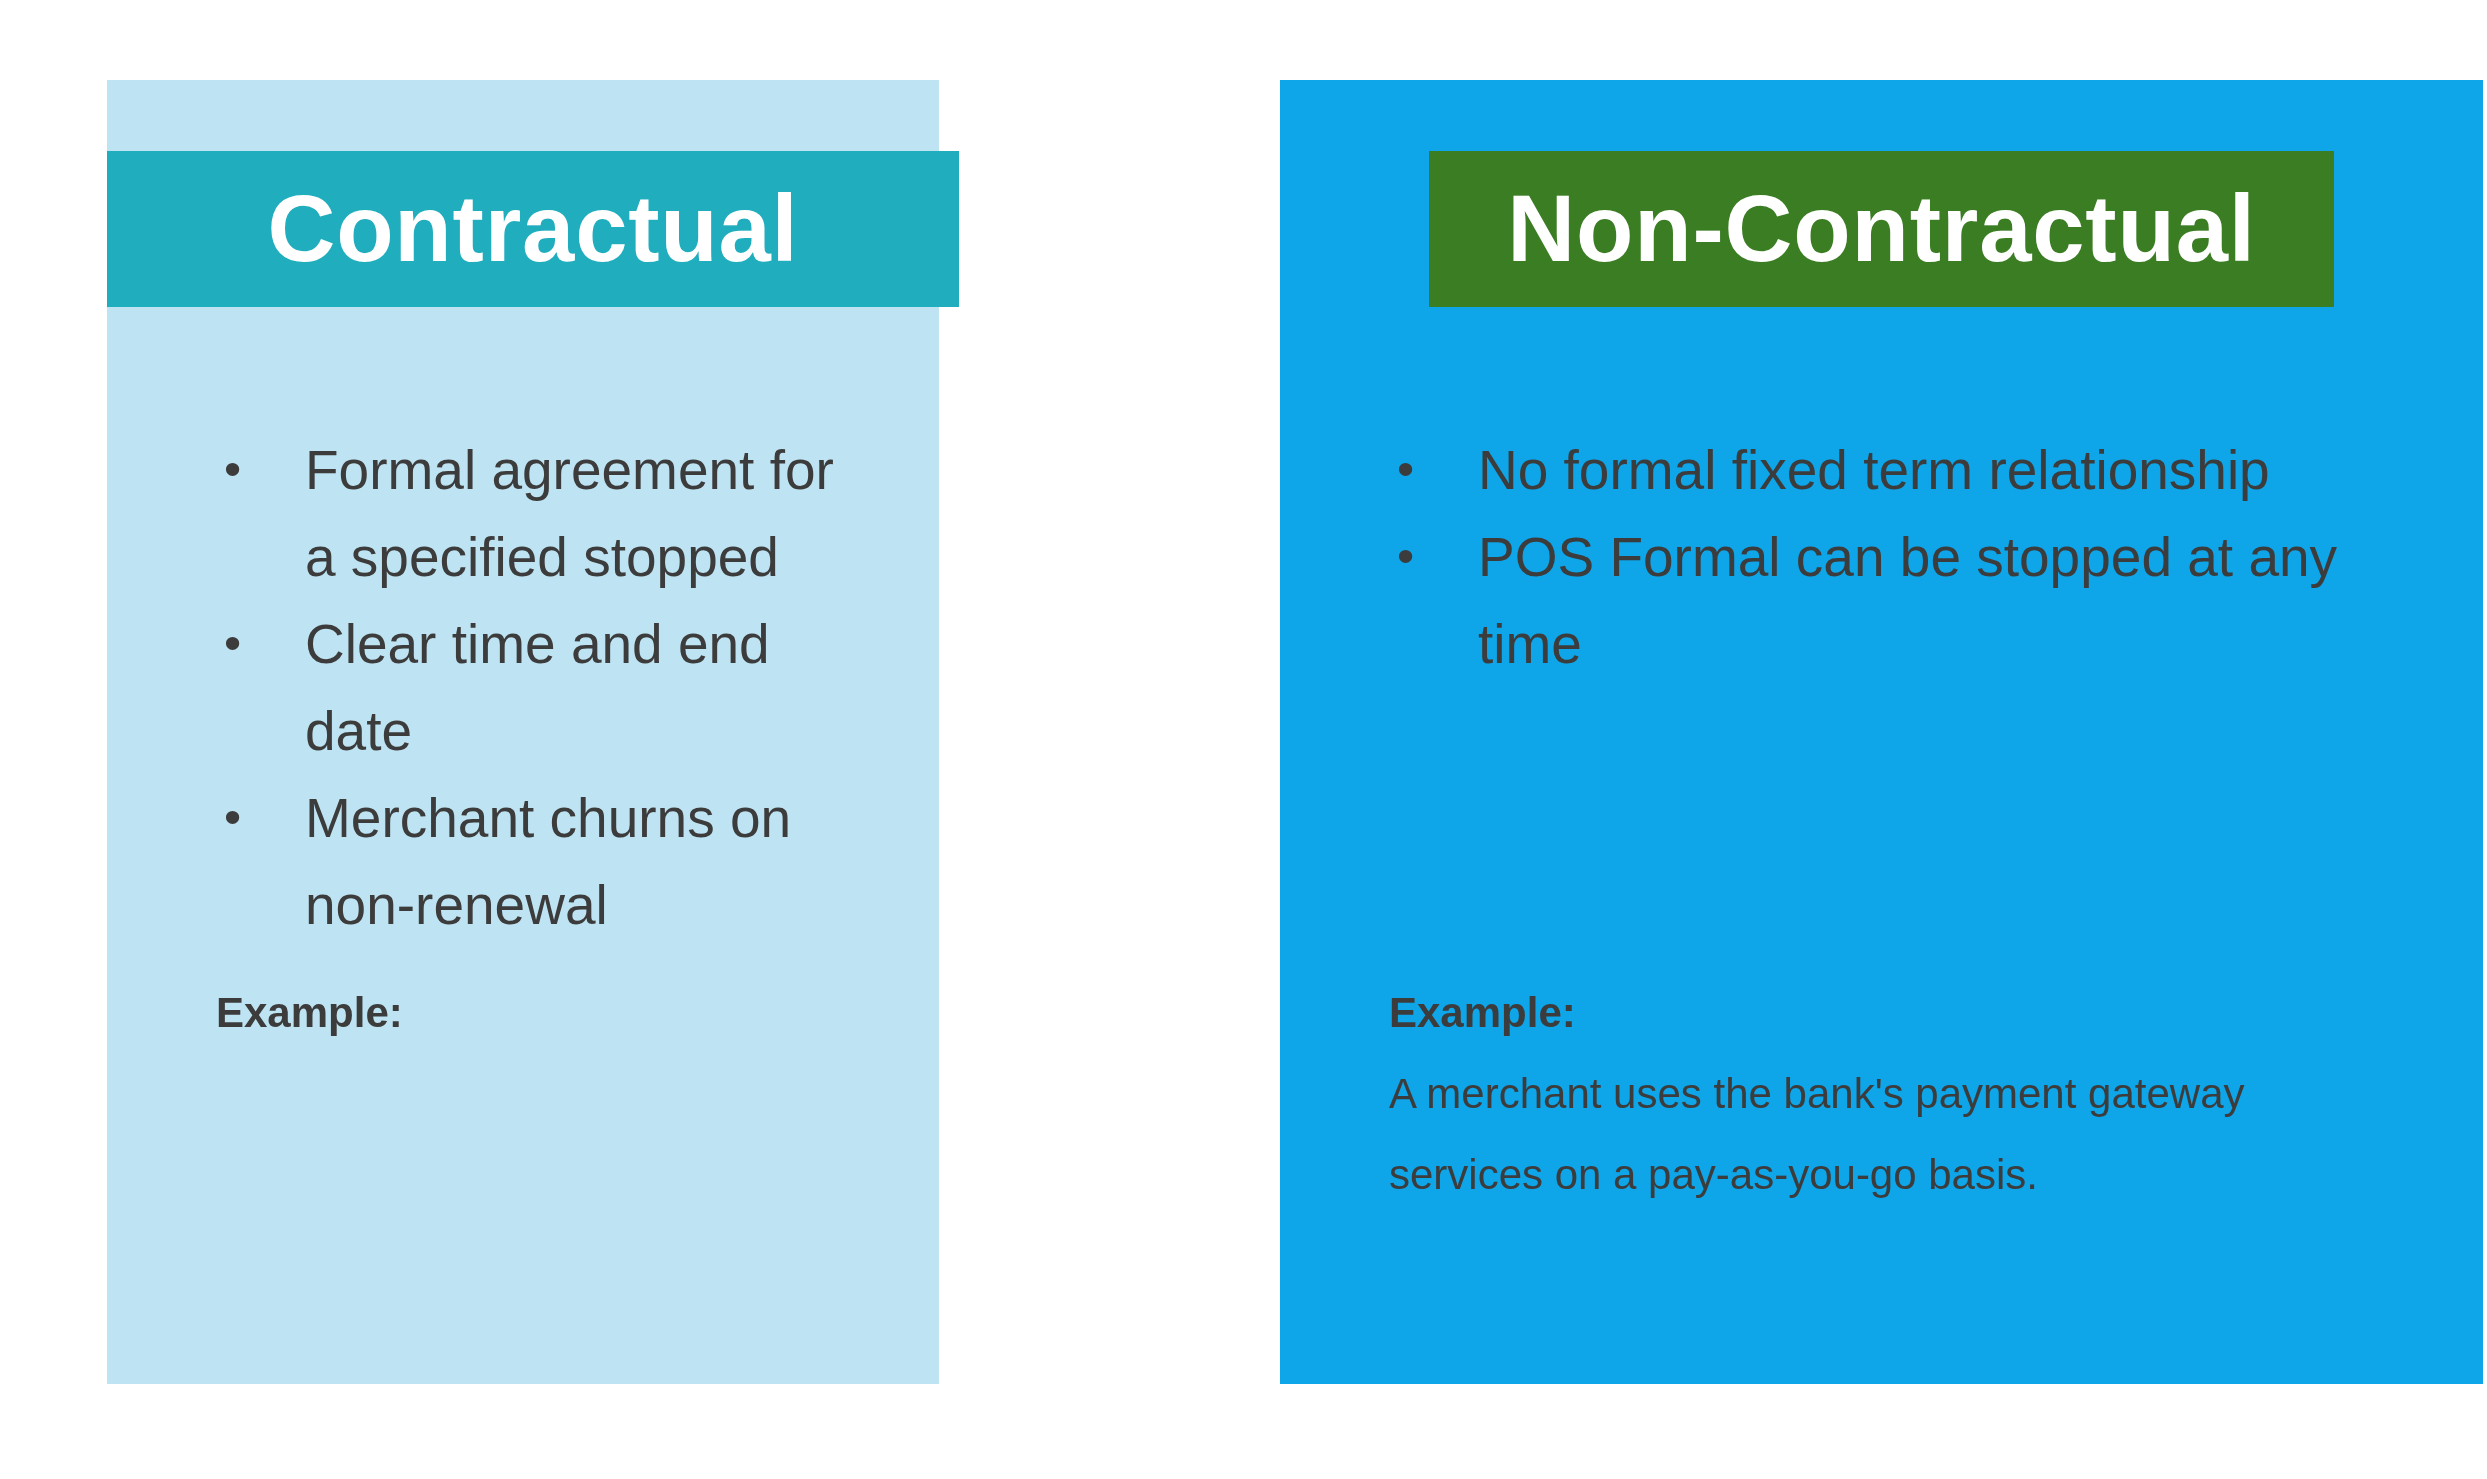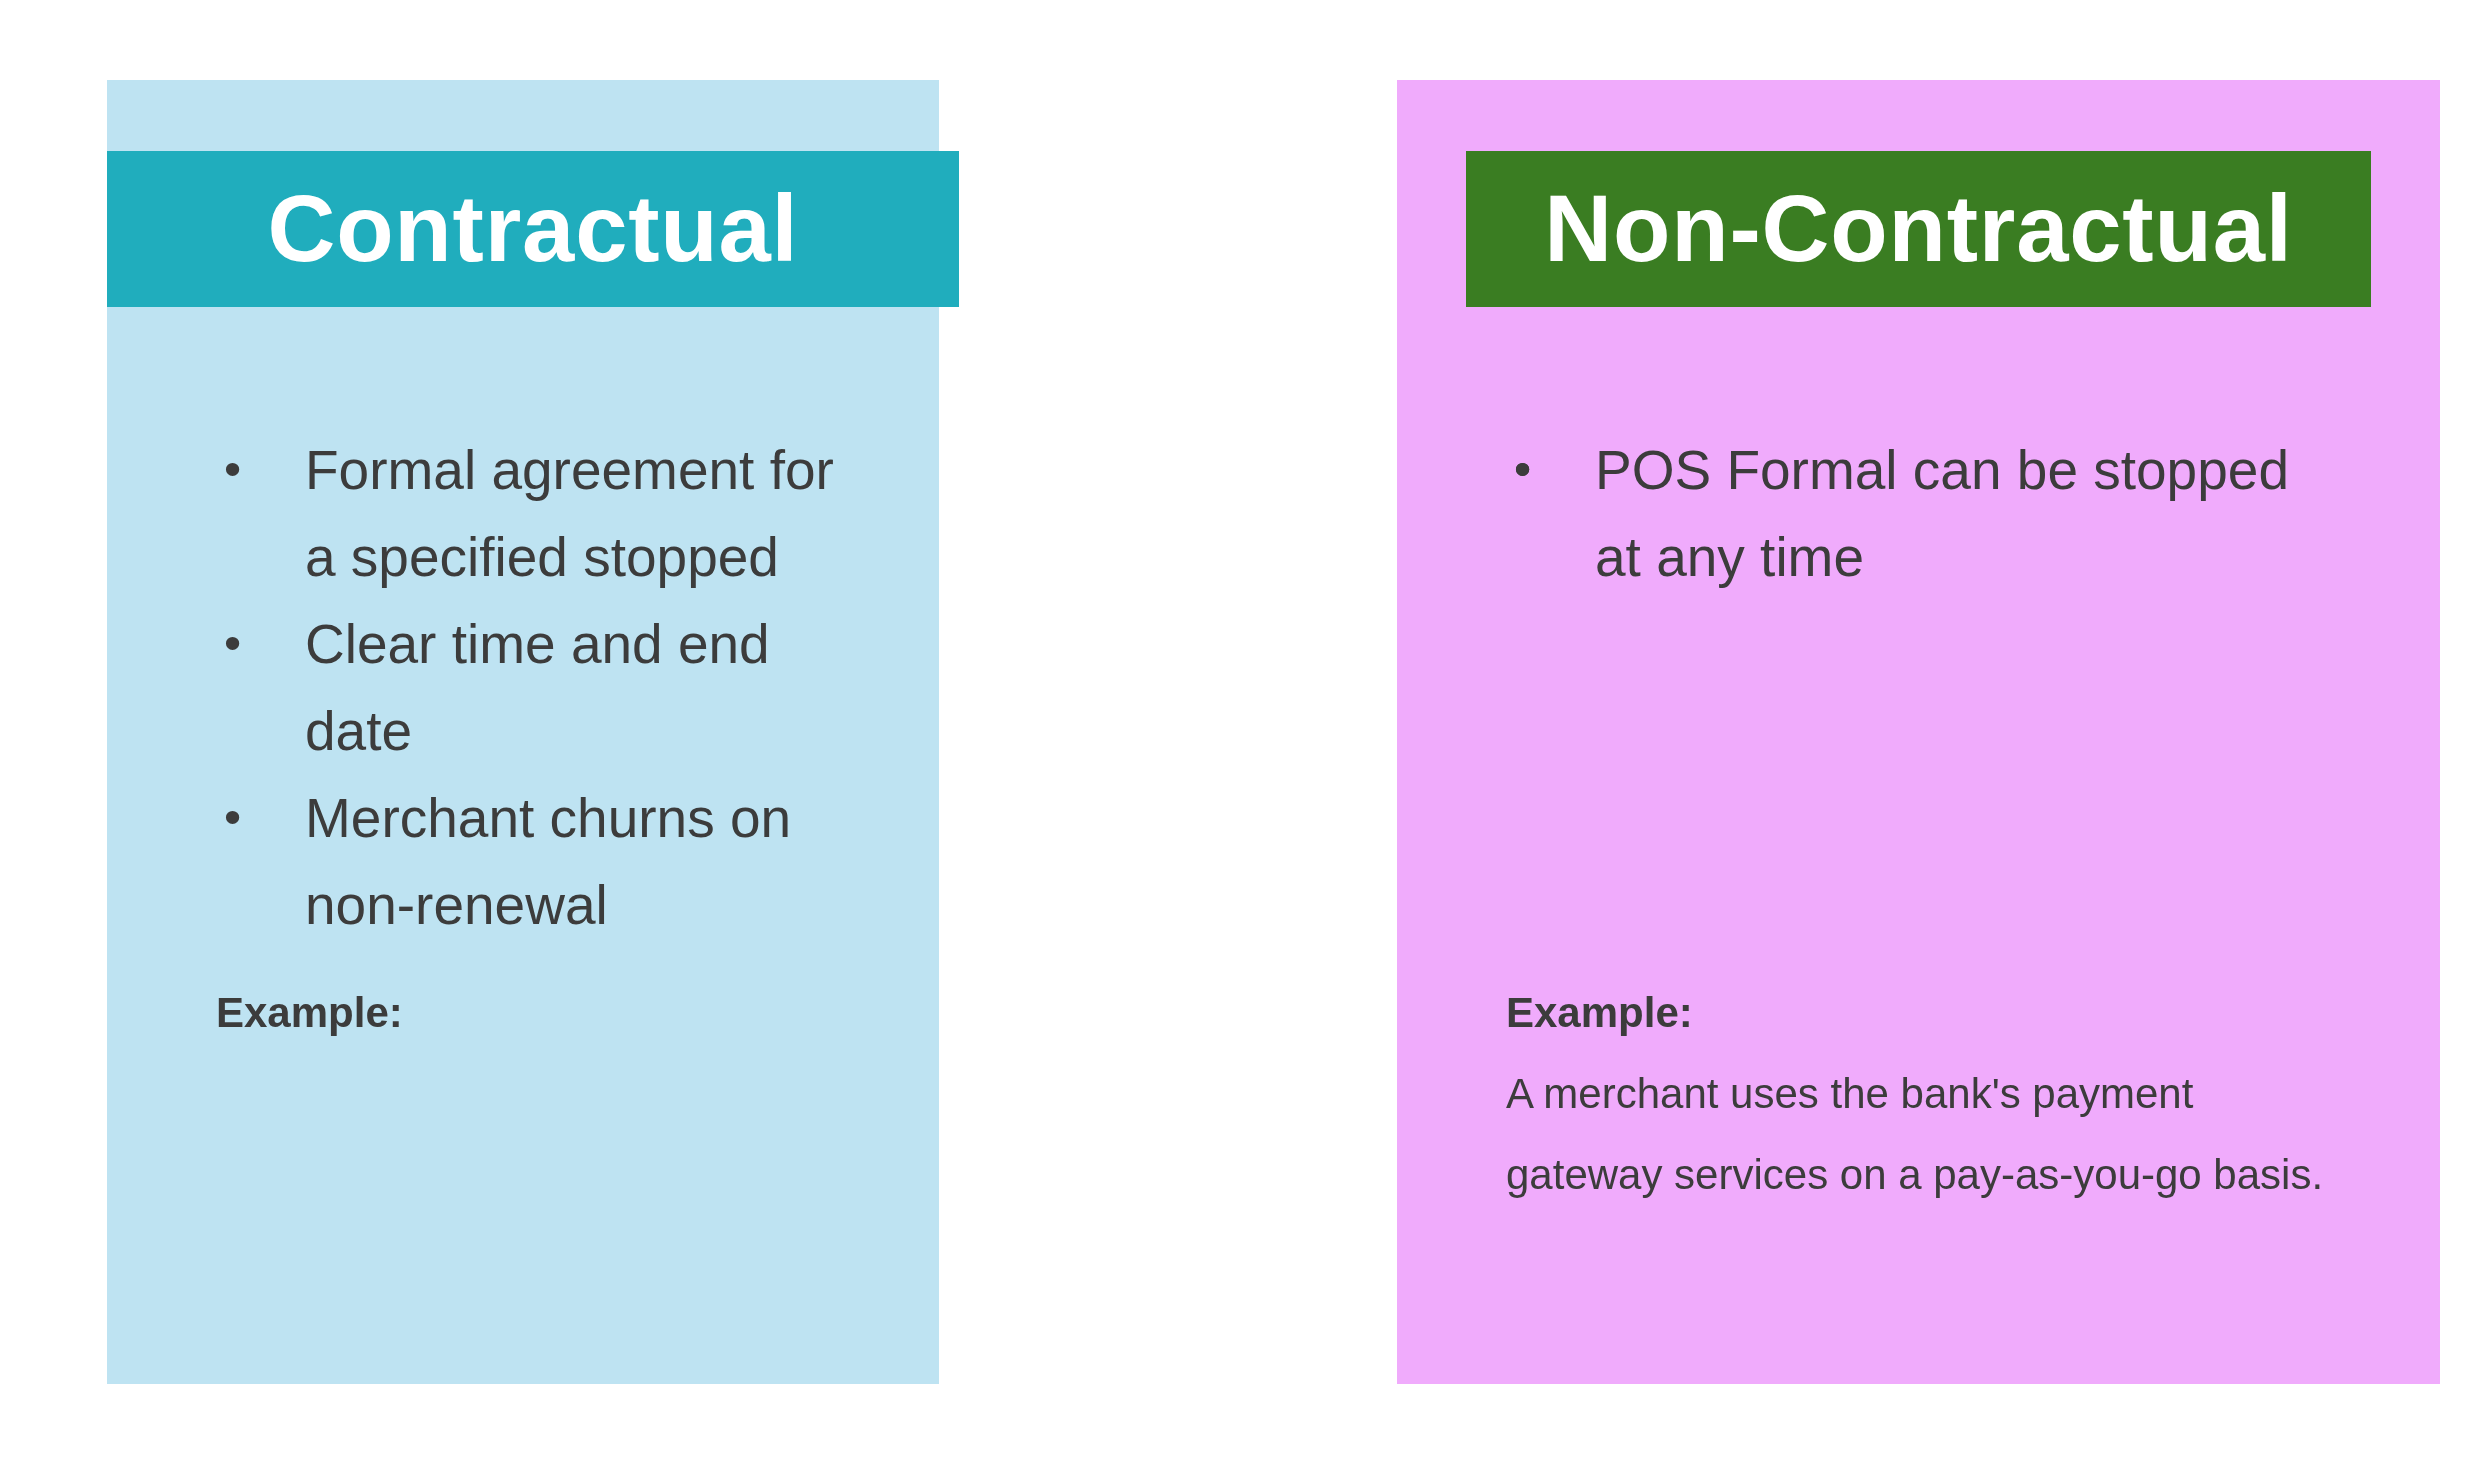--- a/index.html
+++ b/index.html
@@ -18,23 +18,23 @@
     position: absolute;
     top: 80px;
     height: 1304px;
   }
   .card--contractual {
     left: 107px;
     width: 832px;
     background: #bee3f2;
   }
   .card--noncontractual {
-    left: 1397px;
-    width: 1043px;
-    background: #f0abfc;
+    left: 1280px;
+    width: 1203px;
+    background: #0ea5e9;
   }
   .card-header {
     margin: 71px auto 0;
     height: 156px;
     display: flex;
     align-items: center;
     justify-content: center;
   }
   .card--contractual .card-header {
     width: 852px;
@@ -115,20 +115,21 @@
     </div>
   </section>
 
   <section class="card card--noncontractual">
     <header class="card-header">
       <h1 class="card-title">Non-Contractual</h1>
     </header>
     <ul class="bullets">
       <li class="bullet">
         <span class="bullet-marker">•</span>
+        <span class="bullet-text">No formal fixed term relationship</span>
       </li>
       <li class="bullet">
         <span class="bullet-marker">•</span>
         <span class="bullet-text">POS Formal can be stopped at any time</span>
       </li>
     </ul>
     <div class="example">
       <p class="example-label">Example:</p>
       <p class="example-text">A merchant uses the bank's payment gateway services on a pay-as-you-go basis.</p>
     </div>

